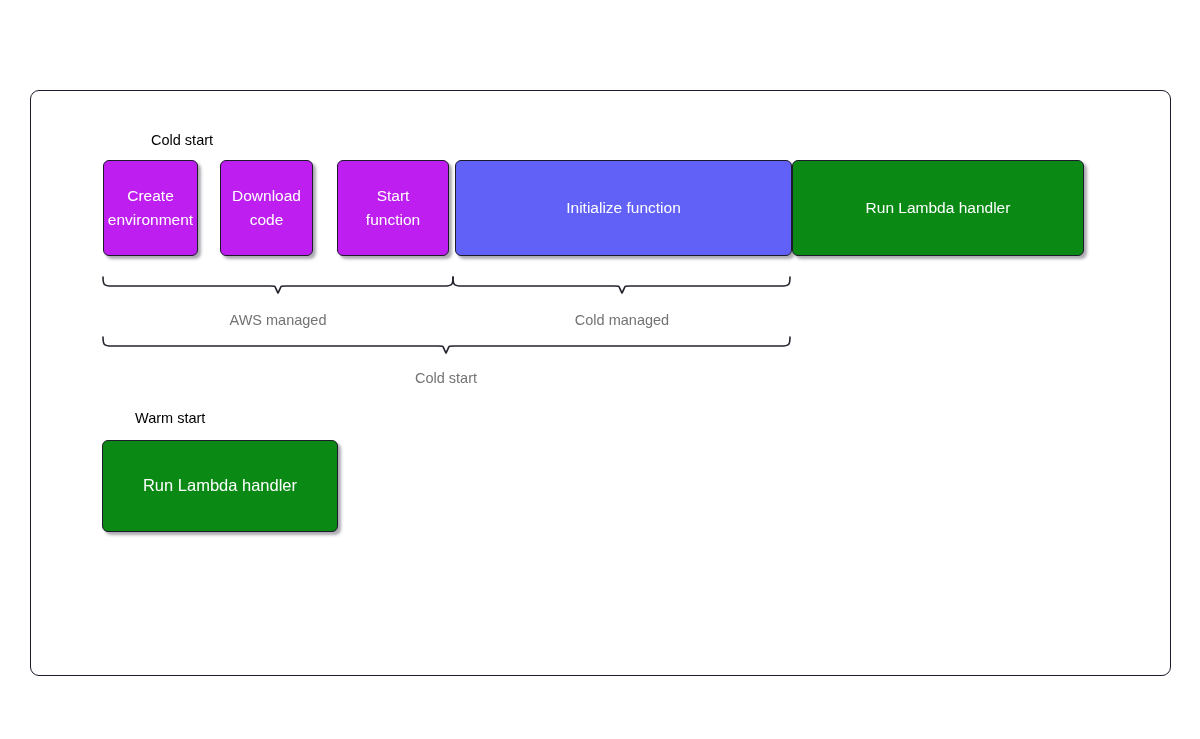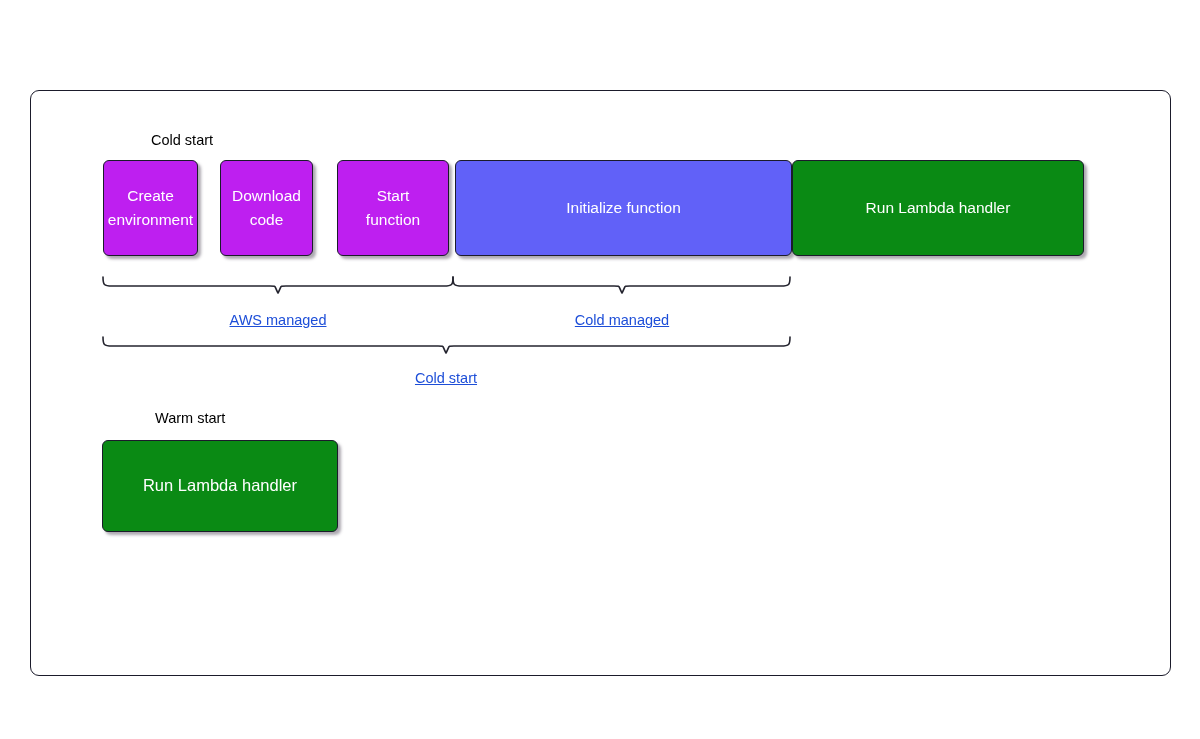--- a/index.html
+++ b/index.html
@@ -39,21 +39,21 @@
 
   
   .section-label {
     position: absolute;
     font-size: 14.5px;
     color: #000000;
     white-space: nowrap;
     line-height: 1;
   }
   .label-cold-start-top { left: 151px; top: 133px; }
-  .label-warm-start     { left: 155px; top: 411px; }
+  .label-warm-start     { left: 135px; top: 411px; }
 
   
   .box {
     position: absolute;
     box-sizing: border-box;
     border: 1.4px solid #1b1b2b;
     border-radius: 6px;
     display: flex;
     align-items: center;
     justify-content: center;
@@ -82,25 +82,24 @@
     top: 440px;
     width: 236px;
     height: 92px;
     font-size: 16.5px;
   }
 
   
   .brace-label {
     position: absolute;
     font-size: 14.5px;
-    color: #1d4ed8;
+    color: #737373;
     white-space: nowrap;
     line-height: 1;
     transform: translateX(-50%);
-    text-decoration: underline;
   }
   .label-aws-managed  { left: 278px; top: 313px; }
   .label-user-managed { left: 622px; top: 313px; }
   .label-cold-start-b { left: 446px; top: 371px; }
 
   
   .braces {
     position: absolute;
     left: 0;
     top: 0;

